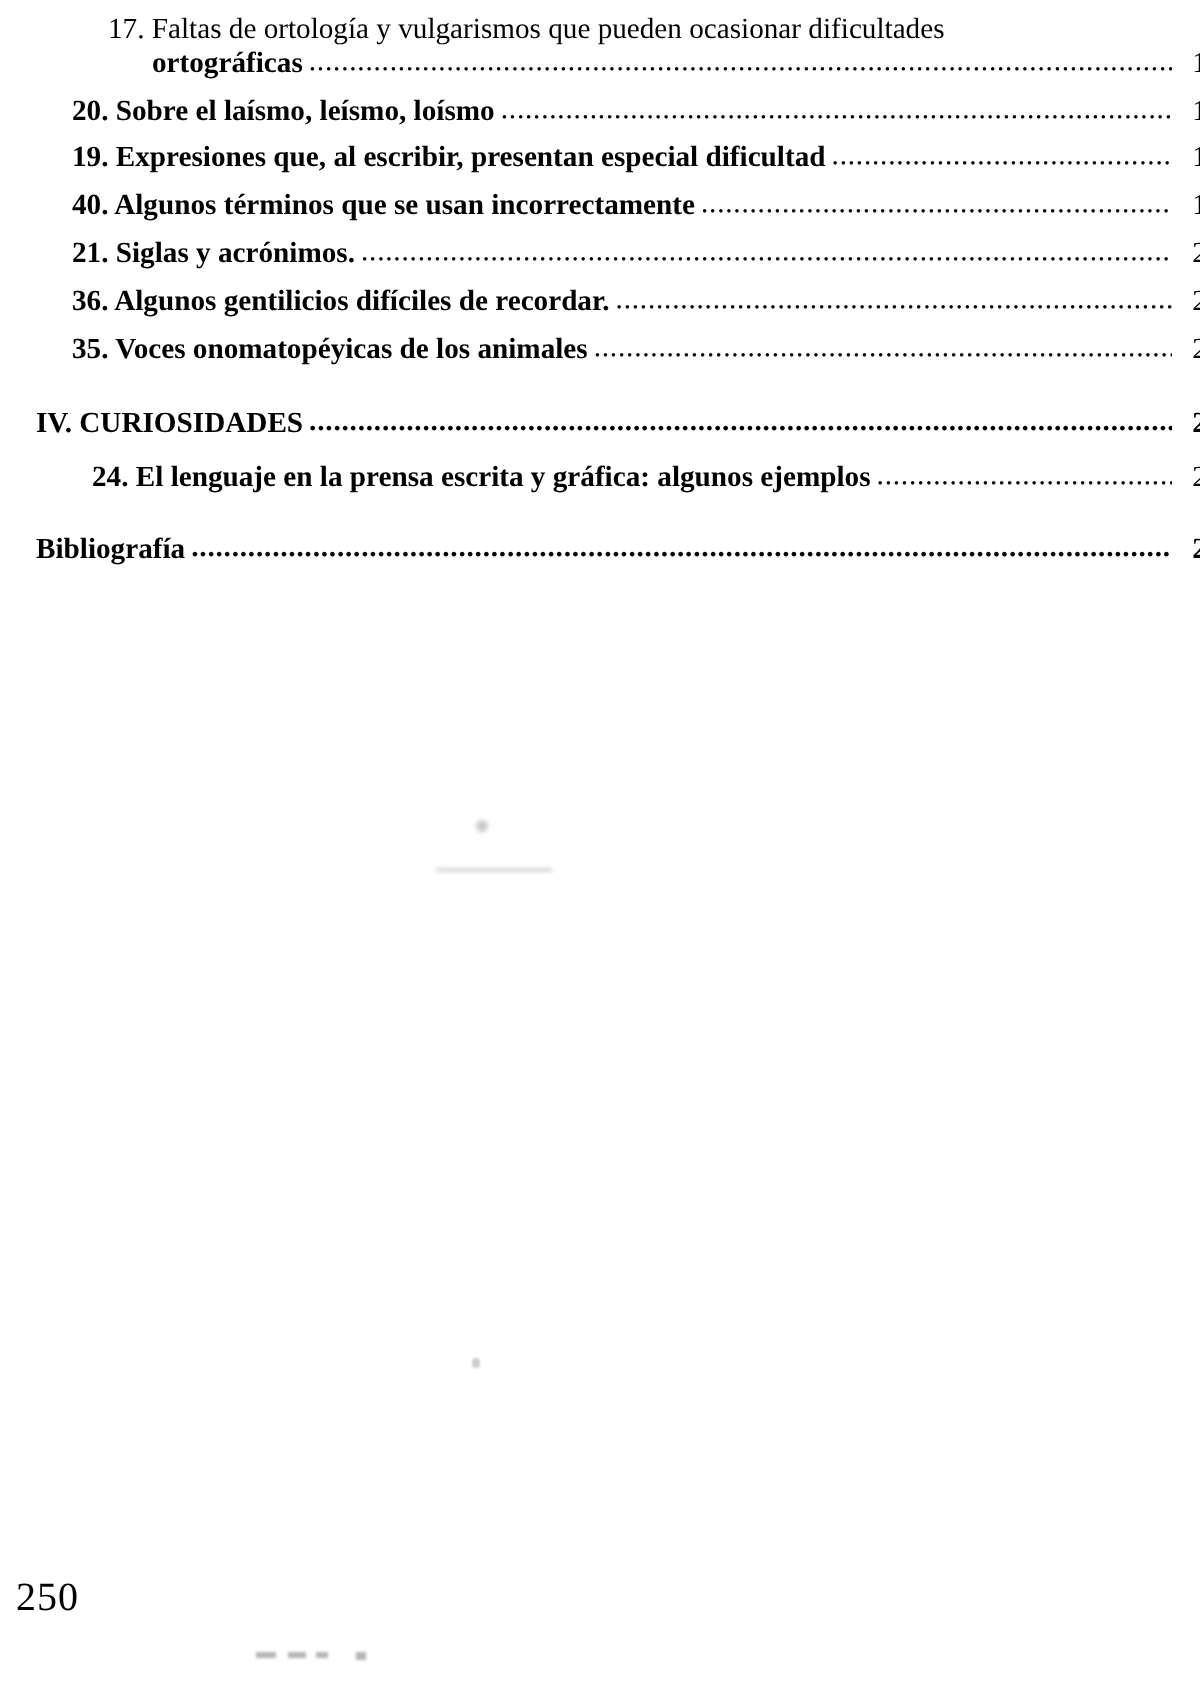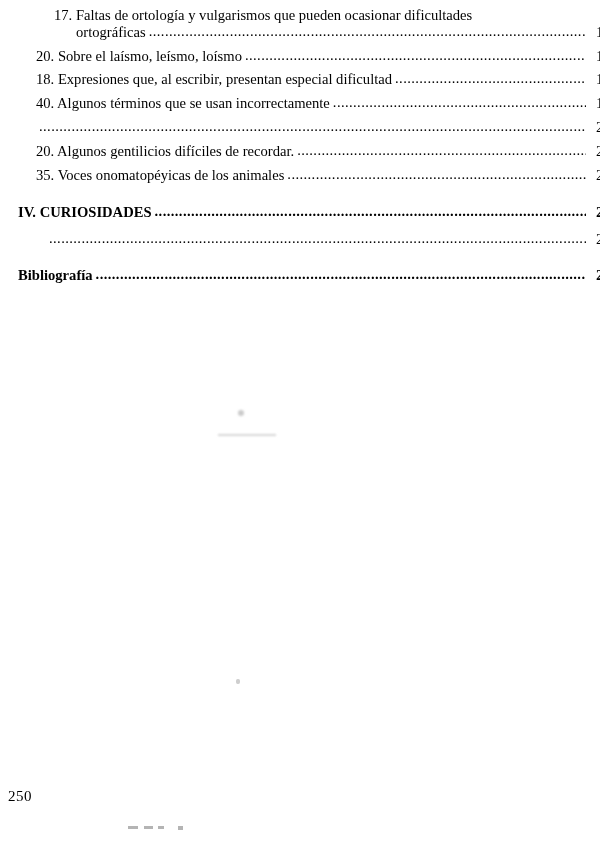--- a/index.html
+++ b/index.html
@@ -31,20 +31,21 @@
   .toc-entry {
     display: flex;
     align-items: flex-end;
     font-size: 14.6px;
     line-height: 1.05;
     margin-bottom: 8.5px;
     white-space: nowrap;
   }
   .toc-entry .txt {
     white-space: nowrap;
+    font-weight: bold;
   }
   .toc-entry.wrap {
     display: block;
     white-space: normal;
     margin-bottom: 8px;
   }
   .toc-entry.wrap .line1 {
     display: block;
     padding-left: 22px;
     text-indent: -4px;
@@ -83,21 +84,21 @@
     margin-top: 22px;
     margin-bottom: 12px;
   }
   .biblio {
     margin-top: 20px;
   }
   .folio {
     position: absolute;
     left: 8px;
     top: 788px;
-    font-size: 15px;
+    font-size: 20px;
     letter-spacing: 0.5px;
   }
   .smudge1 {
     position: absolute;
     left: 238px;
     top: 410px;
     width: 6px;
     height: 6px;
     background: #b9b9b9;
     border-radius: 50%;
@@ -167,49 +168,51 @@
           <span class="dots">................................................................................................................................................................................................................</span>
           <span class="pagenum">173</span>
         </span>
       </div>
       <div class="toc-entry indent1">
         <span class="txt">20. Sobre el laísmo, leísmo, loísmo</span>
         <span class="dots">................................................................................................................................................................................................................</span>
         <span class="pagenum">181</span>
       </div>
       <div class="toc-entry indent1">
-        <span class="txt">18. Expresiones que, al escribir, presentan especial dificultad</span>
+        <span class="txt">19. Expresiones que, al escribir, presentan especial dificultad</span>
         <span class="dots">................................................................................................................................................................................................................</span>
         <span class="pagenum">185</span>
       </div>
       <div class="toc-entry indent1">
         <span class="txt">40. Algunos términos que se usan incorrectamente</span>
         <span class="dots">................................................................................................................................................................................................................</span>
         <span class="pagenum">189</span>
       </div>
       <div class="toc-entry indent1">
+        <span class="txt">21. Siglas y acrónimos.</span>
         <span class="dots">................................................................................................................................................................................................................</span>
         <span class="pagenum">203</span>
       </div>
       <div class="toc-entry indent1">
-        <span class="txt">20. Algunos gentilicios difíciles de recordar.</span>
+        <span class="txt">36. Algunos gentilicios difíciles de recordar.</span>
         <span class="dots">................................................................................................................................................................................................................</span>
         <span class="pagenum">213</span>
       </div>
       <div class="toc-entry indent1">
         <span class="txt">35. Voces onomatopéyicas de los animales</span>
         <span class="dots">................................................................................................................................................................................................................</span>
         <span class="pagenum">219</span>
       </div>
       <div class="toc-entry noindent bold section-head">
         <span class="txt">IV. CURIOSIDADES</span>
         <span class="dots">................................................................................................................................................................................................................</span>
         <span class="pagenum">221</span>
       </div>
       <div class="toc-entry indent2">
+        <span class="txt">24. El lenguaje en la prensa escrita y gráfica: algunos ejemplos</span>
         <span class="dots">................................................................................................................................................................................................................</span>
         <span class="pagenum">223</span>
       </div>
       <div class="toc-entry noindent bold biblio">
         <span class="txt">Bibliografía</span>
         <span class="dots">................................................................................................................................................................................................................</span>
         <span class="pagenum">245</span>
       </div>
     </div>
 

